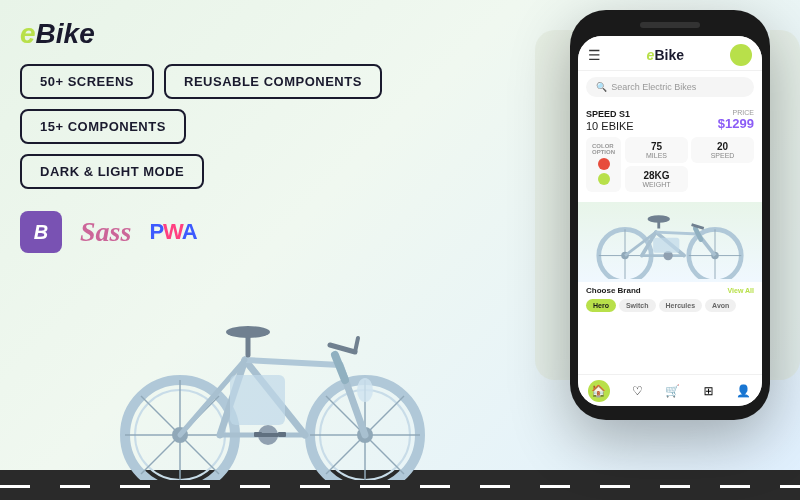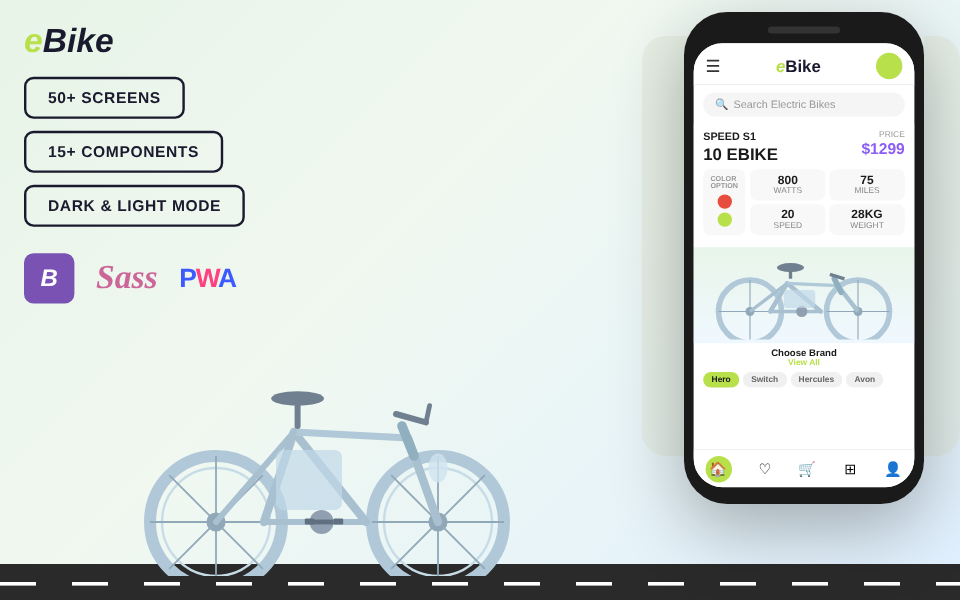--- a/index.html
+++ b/index.html
@@ -347,20 +347,21 @@
 <div class="left-panel">
 
   <div class="logo">
     <span class="logo-e">e</span>
       <span class="logo-bike">Bike</span>
   </div>
 
 
   <div class="badge-row">
     <div class="badge">50+ SCREENS</div>
+    <div class="badge">REUSABLE COMPONENTS</div>
   </div>
 
   <div class="badge-row">
     <div class="badge">15+ COMPONENTS</div>
   </div>
 
   <div class="badge-row">
     <div class="badge">DARK &amp; LIGHT MODE</div>
   </div>
 
@@ -447,41 +448,37 @@
 
       <div class="search-bar">
         <span class="search-icon-small">🔍</span>
         <span>Search Electric Bikes</span>
       </div>
 
       <div class="product-area">
         <div class="product-row">
           <div>
             <div style="font-size:9px;font-weight:900;color:#1a1a1a;line-height:1.2;">SPEED S1</div>
-            <div style="font-size:14px;font-weight:700;color:#1a1a1a;line-height:1.2;">10 EBIKE</div>
+            <div style="font-size:11px;font-weight:400;color:#1a1a1a;line-height:1.2;">10 EBIKE</div>
           </div>
           <div style="text-align:right;">
             <div class="price-label">PRICE</div>
             <div class="price-value">$1299</div>
           </div>
         </div>
 
         <div style="display:flex;gap:4px;margin:4px 0;">
 
           <div class="color-box">
             <div class="color-label">COLOR<br>OPTION</div>
             <div class="color-dot-red"></div>
             <div class="color-dot-green"></div>
           </div>
 
           <div style="display:grid;grid-template-columns:1fr 1fr;gap:3px;flex:1;">
-            <div class="spec-box">
-              <div class="spec-value">800</div>
-              <div class="spec-unit">WATTS</div>
-            </div>
             <div class="spec-box">
               <div class="spec-value">75</div>
               <div class="spec-unit">MILES</div>
             </div>
             <div class="spec-box">
               <div class="spec-value">20</div>
               <div class="spec-unit">SPEED</div>
             </div>
             <div class="spec-box">
               <div class="spec-value">28KG</div>
@@ -511,21 +508,21 @@
           <line x1="117" y1="26" x2="123" y2="38" stroke="#90b0c0" stroke-width="5" stroke-linecap="round"></line>
           <line x1="113" y1="22" x2="126" y2="26" stroke="#708090" stroke-width="3"></line>
           <line x1="78" y1="26" x2="78" y2="18" stroke="#708090" stroke-width="3"></line>
           <ellipse cx="78" cy="16" rx="12" ry="4" fill="#708090"></ellipse>
           <circle cx="88" cy="55" r="5" fill="#90a0b0"></circle>
           <rect x="72" y="36" width="28" height="16" rx="3" fill="#c0d8e8" opacity="0.7"></rect>
         </svg>
       </div>
 
       <div class="brand-section">
-        <div style="display:flex;justify-content:space-between;align-items:center;flex-direction:column;">
+        <div style="display:flex;justify-content:space-between;align-items:center;">
           <span class="brand-title">Choose Brand</span>
           <span class="view-all">View All</span>
         </div>
         <div class="brand-tabs">
           <div class="brand-tab active">Hero</div>
           <div class="brand-tab">Switch</div>
           <div class="brand-tab">Hercules</div>
           <div class="brand-tab">Avon</div>
         </div>
       </div>

